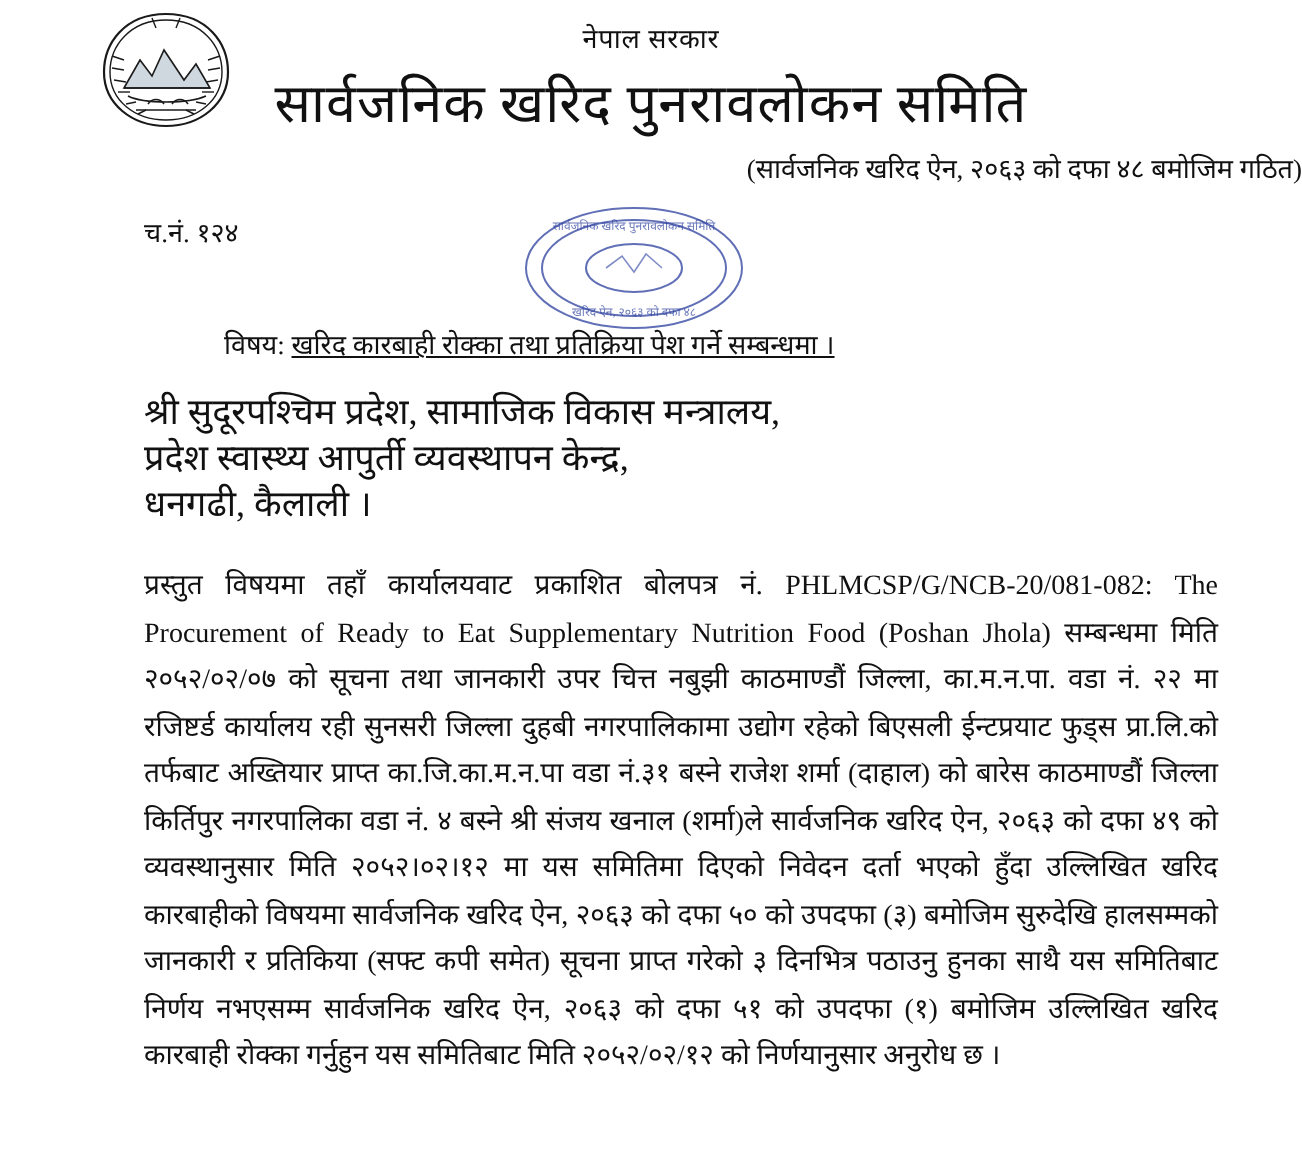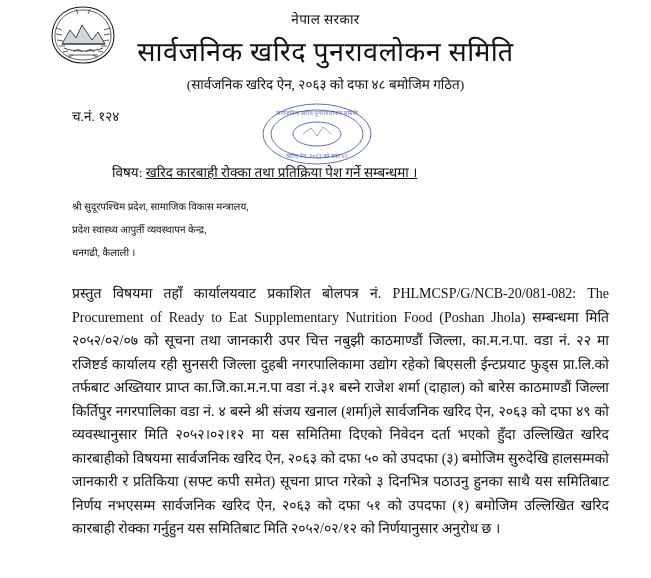--- a/index.html
+++ b/index.html
@@ -43,20 +43,21 @@
   }
   .committee-title {
     font-size: 27px;
     letter-spacing: 0.5px;
     margin: 4px 0 0 0;
     font-family: "Liberation Serif", serif;
   }
   .act-line {
     font-size: 13.5px;
     margin: 6px 0 0 0;
+    text-align: right;
   }
   .address-line {
     font-size: 13.5px;
     margin: 10px 0 0 0;
   }
 
   
   .ref-block {
     position: relative;
     margin-top: 12px;
@@ -98,21 +99,21 @@
   }
   .subject-text {
     text-decoration: underline;
     font-size: 13.5px;
   }
 
   
   .addressee {
     margin-top: 14px;
     padding-left: 72px;
-    font-size: 10px;
+    font-size: 18px;
     line-height: 23px;
   }
 
   
   .body-text {
     margin-top: 18px;
     padding: 0 42px 0 72px;
     font-size: 14px;
     line-height: 23.5px;
     text-align: justify;

